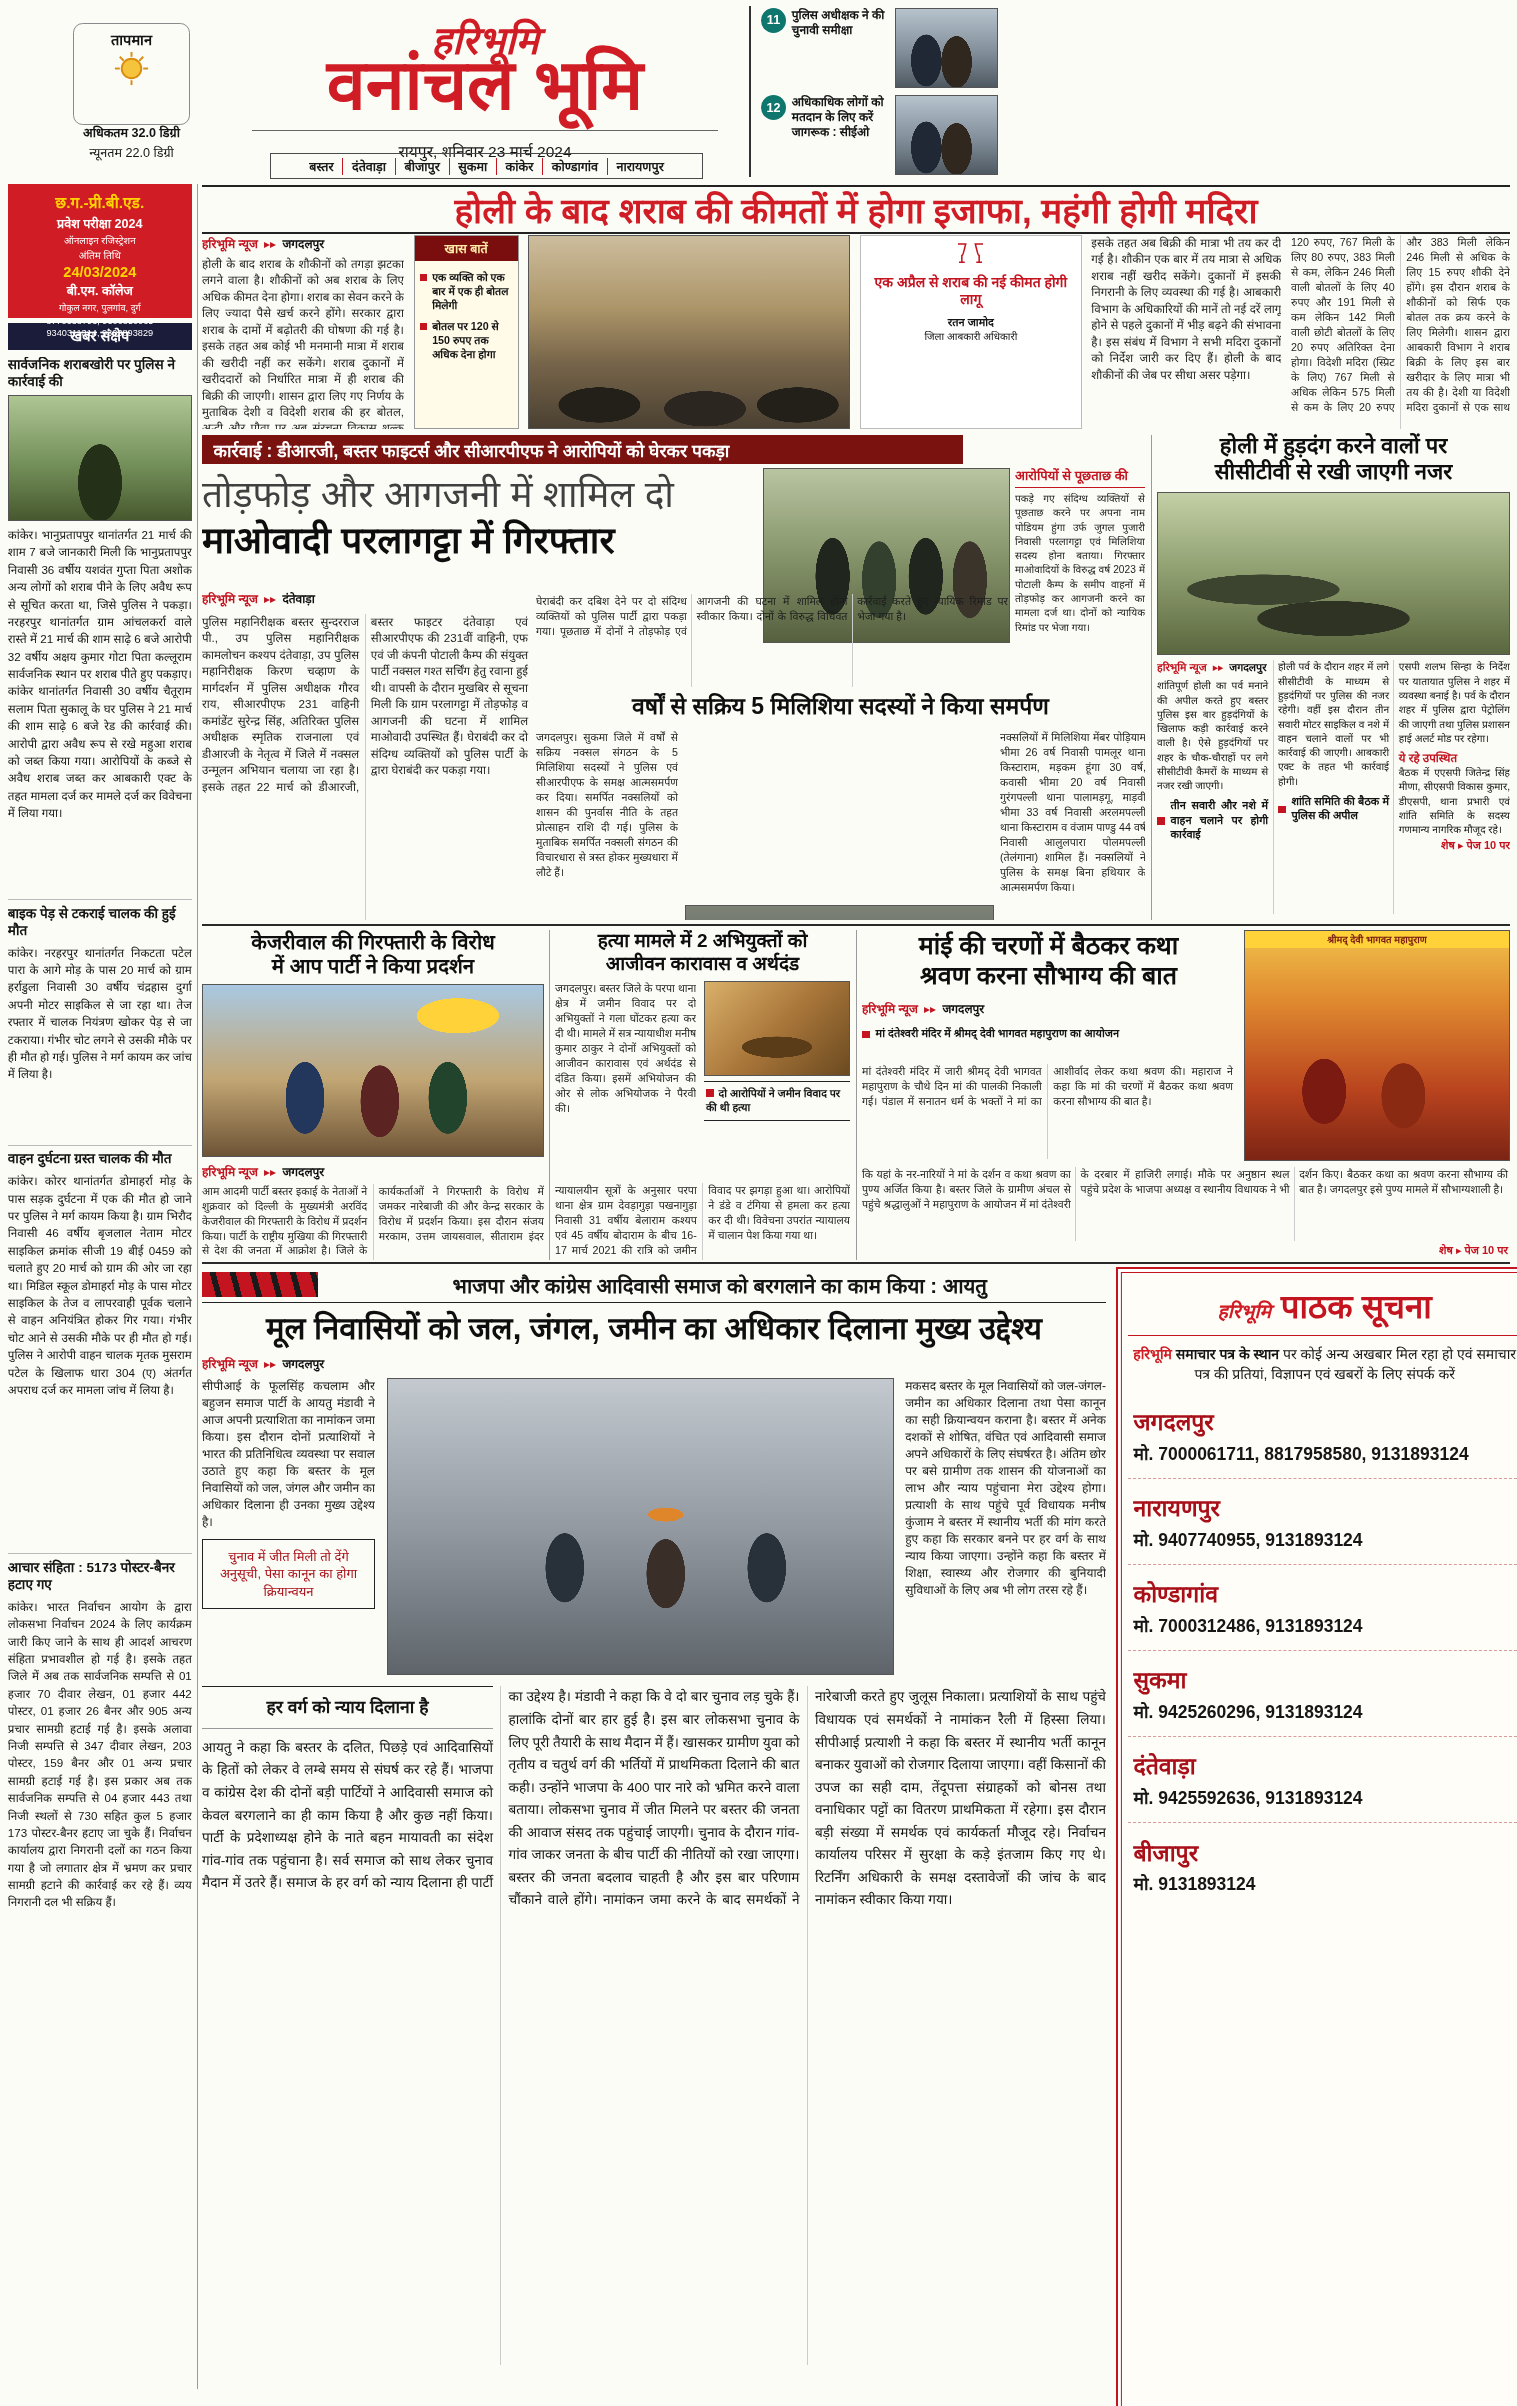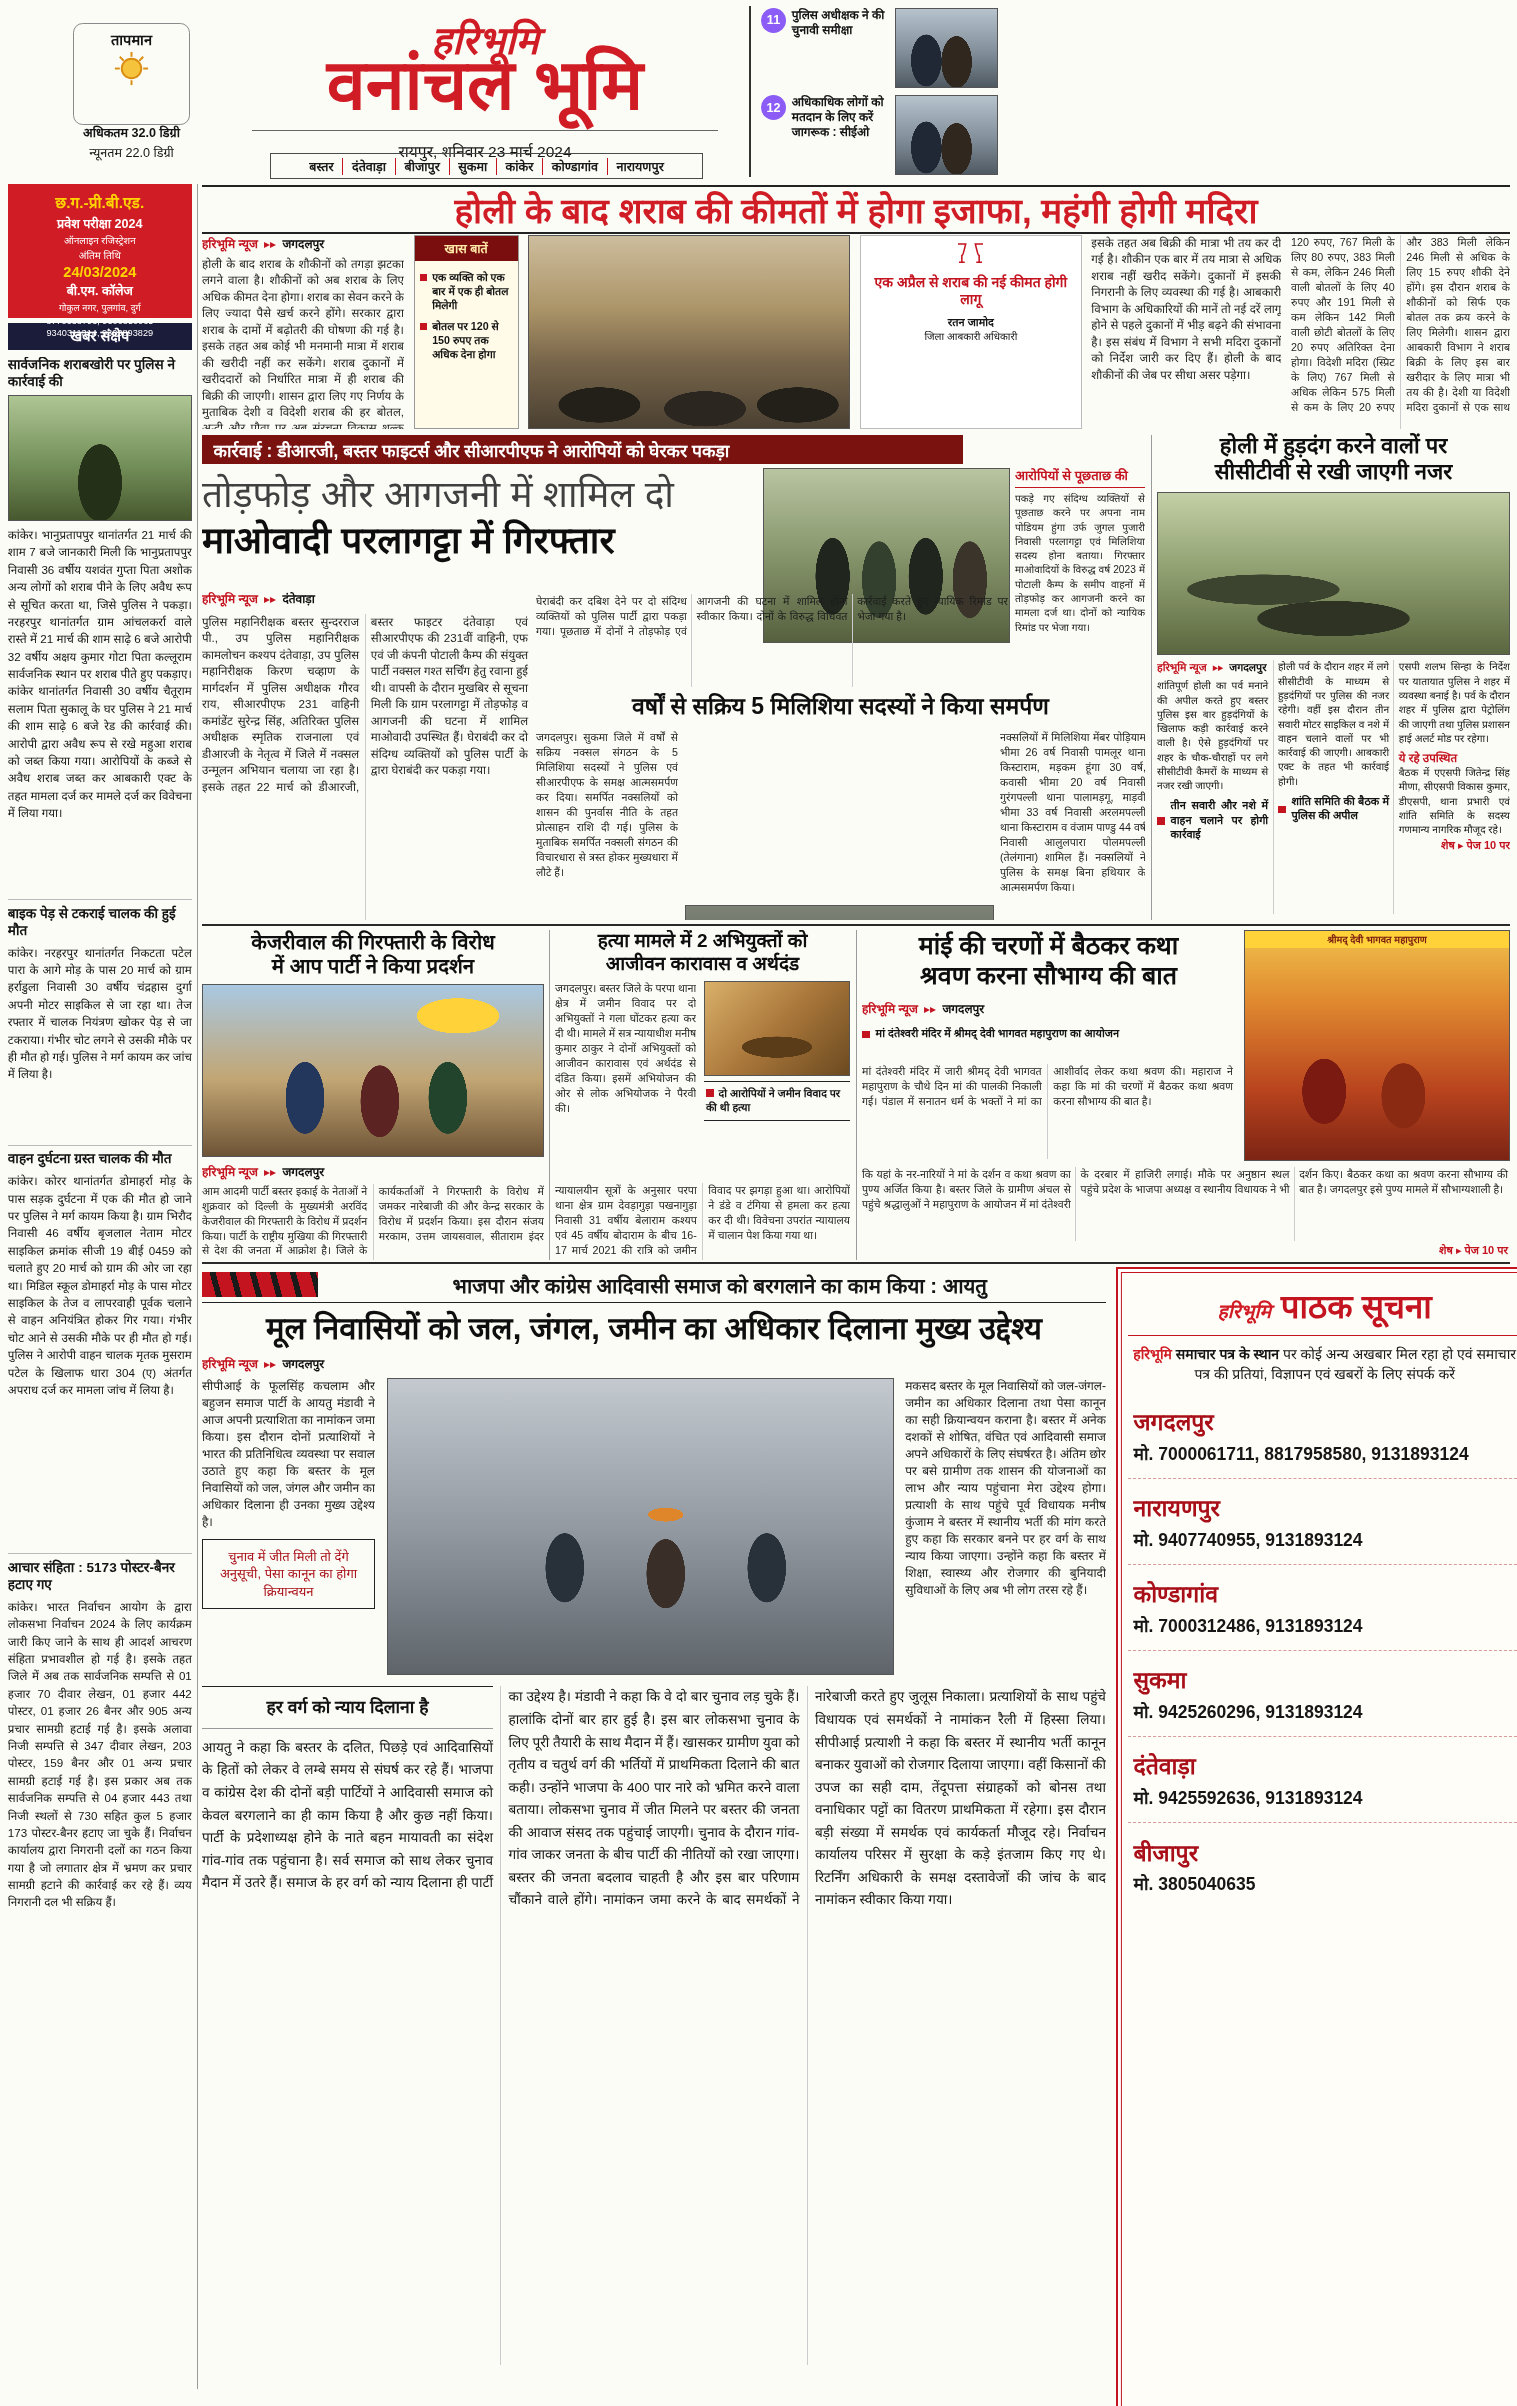--- a/index.html
+++ b/index.html
@@ -26,21 +26,21 @@
 .ph-protest{background:radial-gradient(ellipse 29px 54px at 30% 66%,#23365c 66%,transparent 67%),radial-gradient(ellipse 29px 54px at 52% 68%,#5c2323 66%,transparent 67%),radial-gradient(ellipse 29px 54px at 72% 66%,#23442c 66%,transparent 67%),radial-gradient(ellipse 68px 29px at 75% 18%,#ffd23a 60%,transparent 61%),linear-gradient(180deg,#a9c8e2 0%,#c2a674 55%,#6e5436 100%)}
 .ph-gavel{background:radial-gradient(ellipse 58px 17.5px at 50% 70%,#5a3c18 60%,transparent 61%),linear-gradient(135deg,#d9b06a 0%,#a9763a 50%,#6b4a20 100%)}
 .ph-katha{background:radial-gradient(ellipse 33px 49px at 30% 70%,#7a1a10 66%,transparent 67%),radial-gradient(ellipse 33px 49px at 60% 72%,#8a2a12 66%,transparent 67%),linear-gradient(180deg,#f0c14b 0%,#e08a30 30%,#b8431e 70%,#7c2414 100%)}
 .ph-press{background:radial-gradient(ellipse 29px 52px at 35% 64%,#28303a 66%,transparent 67%),radial-gradient(ellipse 29px 52px at 55% 66%,#3a2e28 66%,transparent 67%),radial-gradient(ellipse 29px 52px at 75% 64%,#28303a 66%,transparent 67%),radial-gradient(ellipse 25px 9.7px at 55% 46%,#e0862a 70%,transparent 71%),linear-gradient(180deg,#c3c9cf 0%,#939aa2 50%,#5e646a 100%)}
 .ph-office{background:radial-gradient(ellipse 23px 39px at 30% 66%,#1f2834 66%,transparent 67%),radial-gradient(ellipse 23px 39px at 60% 68%,#30281f 66%,transparent 67%),linear-gradient(180deg,#b6c2cc 0%,#828f9a 55%,#4f5962 100%)}
 .ph-man{background:radial-gradient(ellipse 33px 58px at 50% 70%,#243018 66%,transparent 67%),linear-gradient(180deg,#aec594 0%,#74905a 55%,#47582e 100%)}
 .rg{display:flex;align-items:center;justify-content:center;border:1.5px solid #4a4a4a}
 .rg span{padding:0 8.7px;font-size:12.6px;font-weight:bold;color:#1a1a1a;white-space:nowrap}
 .rg span + span{border-left:1.9px solid #c41420}
 .brief-row{display:flex;gap:5.8px;align-items:flex-start}
-.numcirc{flex:0 0 25px;width:25px;height:25px;border-radius:50%;background:#8b5cf6;color:#fff;font-weight:bold;font-size:12.6px;display:flex;align-items:center;justify-content:center}
+.numcirc{flex:0 0 25px;width:25px;height:25px;border-radius:50%;background:#0f766e;color:#fff;font-weight:bold;font-size:12.6px;display:flex;align-items:center;justify-content:center}
 .hb-title{width:97px;font-size:12px;font-weight:bold;line-height:1.25}
 .district{padding:12.6px 5.8px;border-bottom:1px dashed #d89a9a}
 .district .dn{font-size:23px;font-weight:bold;color:#a80f18;margin-bottom:3.9px}
 .district .dp{font-size:17.5px;font-weight:bold;color:#161616}
 .adbox{background:#d01c24;color:#fff;text-align:center;padding:6.8px 3.9px;display:flex;flex-direction:column;gap:1.9px}
 .khasitem{display:flex;gap:4.9px;align-items:flex-start;font-size:10.7px;font-weight:bold;line-height:1.3;margin:6.8px 0}
 .khasitem .sq{flex:0 0 6.8px;width:6.8px;height:6.8px;background:#c41420;margin-top:2.9px}
 .sb-title{font-size:13.6px;font-weight:bold;line-height:1.25;margin-bottom:3.9px}
 .sb-body{font-size:11.6px;line-height:1.5;text-align:justify}
 .capbox{border-top:1.9px solid #222;border-bottom:1.9px solid #222;padding:4.9px 1.9px;margin-top:4.9px;font-size:10.7px;font-weight:bold;line-height:1.3}
@@ -349,16 +349,16 @@
   <div class="district">
     <div class="dn">सुकमा</div>
     <div class="dp">मो. 9425260296, 9131893124</div>
   </div>
   <div class="district">
     <div class="dn">दंतेवाड़ा</div>
     <div class="dp">मो. 9425592636, 9131893124</div>
   </div>
   <div class="district" style="border-bottom:none">
     <div class="dn">बीजापुर</div>
-    <div class="dp">मो. 3805040635</div>
+    <div class="dp">मो. 9131893124</div>
   </div>
 </div>
 
 
 </body></html>

